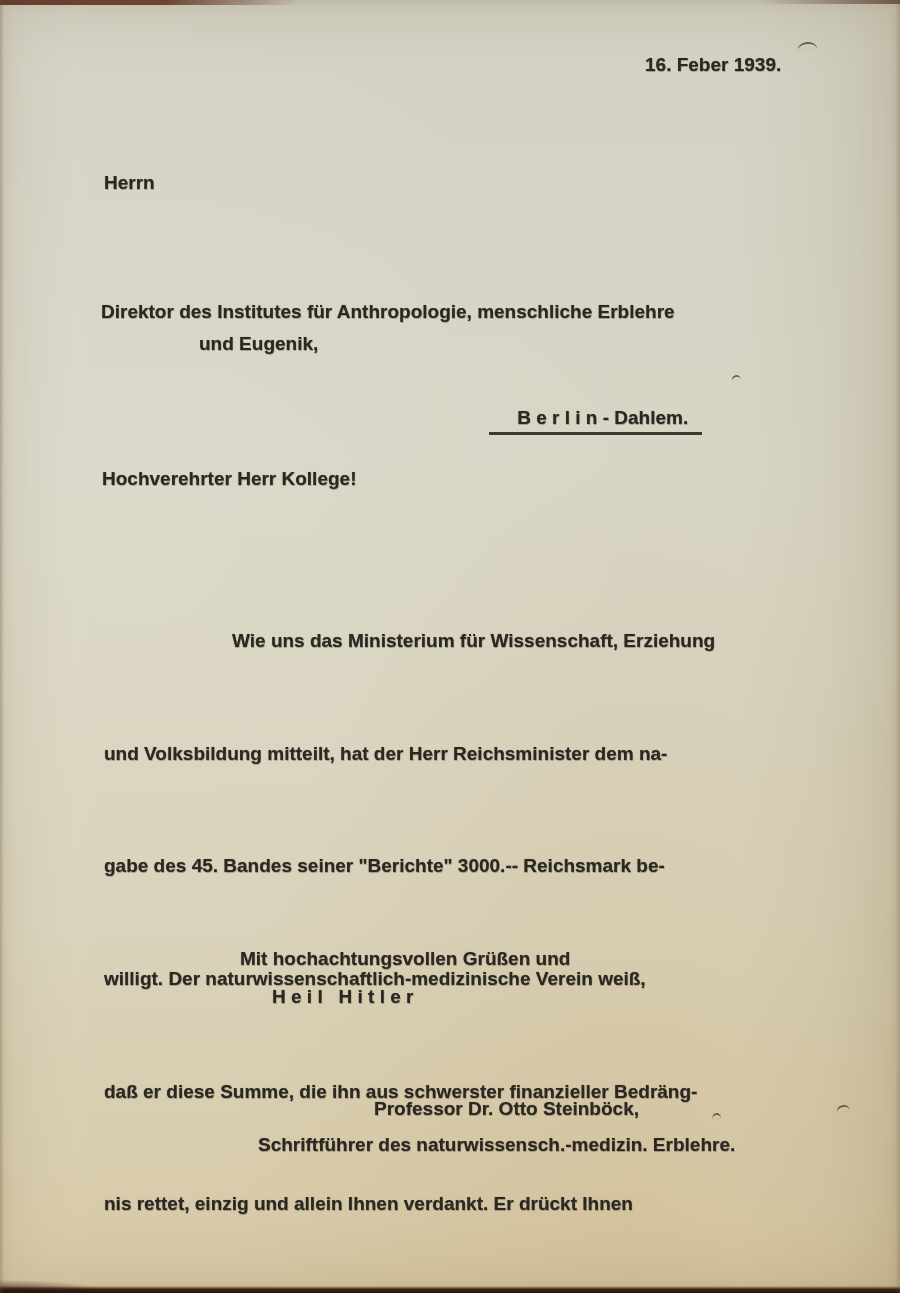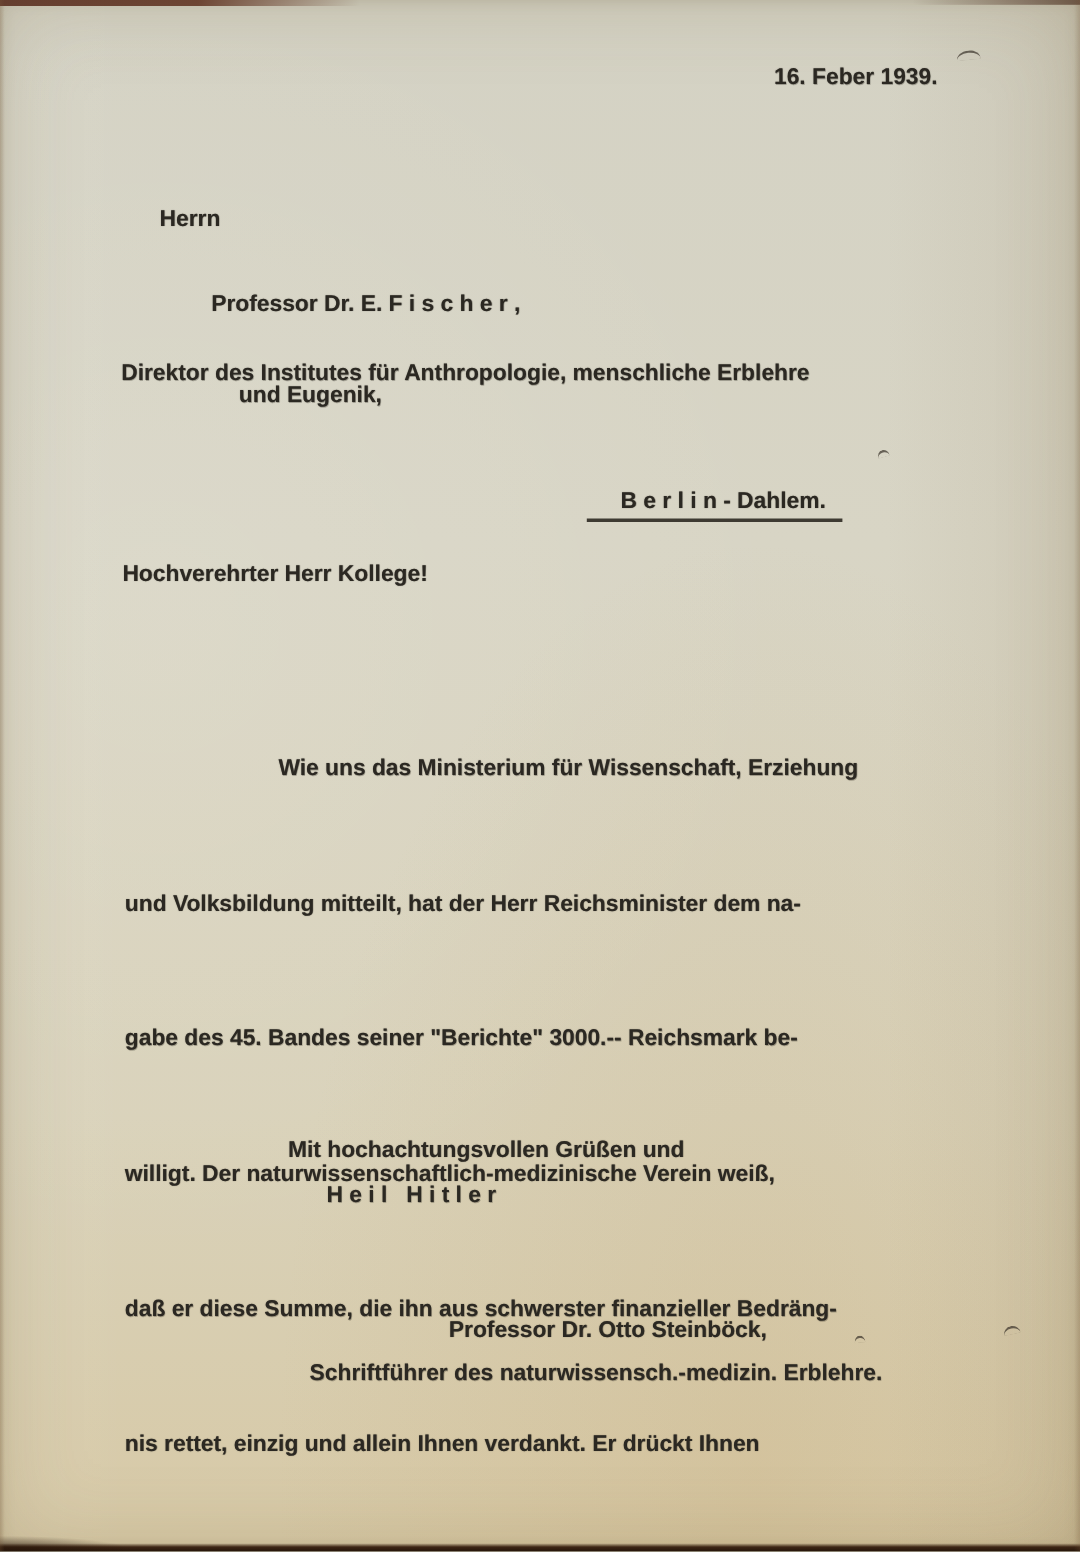--- a/index.html
+++ b/index.html
@@ -78,24 +78,23 @@
   <div class="edge edge-left-faint"></div>
   <div class="edge edge-right-faint"></div>
 
   <div class="mark mark-above-date"></div>
   <div class="mark mark-above-city"></div>
   <div class="mark mark-sig-right"></div>
   <div class="mark mark-sig-mid"></div>
 
   <div class="line" style="top:54px; left:645px;">16. Feber 1939.</div>
 
-  <div class="line" style="top:172px; left:104px;margin-left:29px;">Herrn</div>
-  <div class="line" style="top:243px; left:176px;">Professor Dr. E. F i s c h e r ,</div>
+  <div class="line" style="top:172px; left:104px;">Herrn</div>
   <div class="line" style="top:281px; left:101px;margin-top:20px;">Direktor des Institutes für Anthropologie, menschliche Erblehre</div>
-  <div class="line" style="top:319px; left:199px;text-align:right;">und Eugenik,</div>
+  <div class="line" style="top:333px; left:199px;text-align:right;">und Eugenik,</div>
   <div class="line" style="top:385px; left:468px;">
     <span class="city-underline">B e r l i n - Dahlem.</span>
   </div>
 
   <div class="line" style="top:468px; left:102px;">Hochverehrter Herr Kollege!</div>
 
   <div class="body-block">
     <div class="body-line indent">Wie uns das Ministerium für Wissenschaft, Erziehung</div>
     <div class="body-line">und Volksbildung mitteilt, hat der Herr Reichsminister dem na-</div>
     <div class="body-line">gabe des 45. Bandes seiner "Berichte" 3000.-- Reichsmark be-</div>

